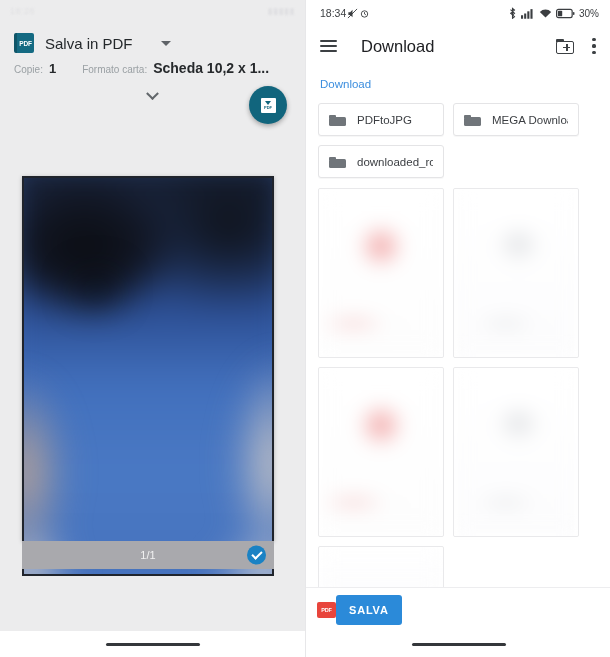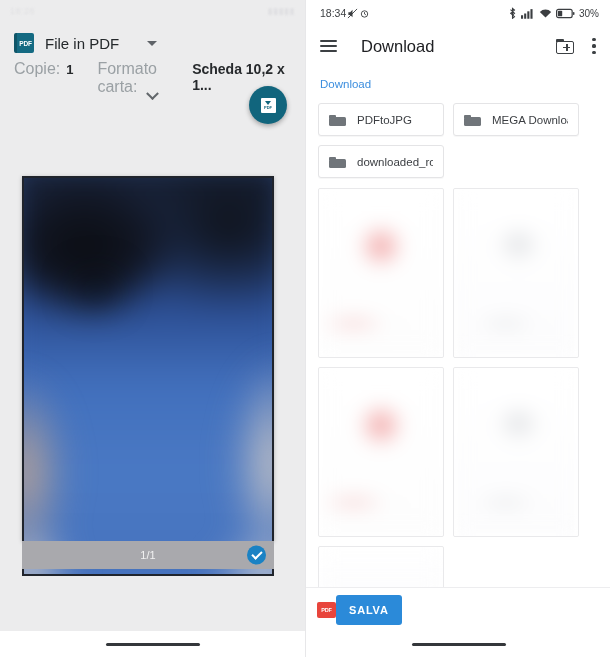--- a/index.html
+++ b/index.html
@@ -51,21 +51,21 @@
   .caret-down {
     margin-left: 28px;
     width: 0; height: 0;
     border-left: 5px solid transparent;
     border-right: 5px solid transparent;
     border-top: 5px solid #5f6368;
   }
   .ph-row2 {
     display: flex; align-items: baseline; height: 24px; gap: 6px;
   }
-  .lbl { font-size: 16px; color: #9aa0a4; }
+  .lbl { font-size: 10px; color: #9aa0a4; }
   .val-small { font-size: 13px; color: #26292c; font-weight: 700; }
   .val-big { font-size: 14px; color: #26292c; font-weight: 700; }
   .ph-row2 .gap { width: 14px; }
   .expand-row {
     height: 24px; display: flex; align-items: center; justify-content: center;
     position: relative;
   }
   .chev {
     width: 9px; height: 9px;
     border-right: 2px solid #62676b;
@@ -285,21 +285,21 @@
     <div class="status-bar-left">
       <div class="sb-faint">18:26</div>
       <div class="sb-faint sb-faint-icons">▮▮▮▮▮</div>
     </div>
 
     <div class="print-header">
       <div class="ph-row1">
         <div class="pdf-badge">
           <span>PDF</span>
         </div>
-        <div class="printer-name">File in PDF</div>
+        <div class="printer-name">Salva in PDF</div>
         <div class="caret-down"></div>
       </div>
       <div class="ph-row2">
         <span class="lbl">Copie:</span>
         <span class="val-small">1</span>
         <span class="gap"></span>
         <span class="lbl">Formato carta:</span>
         <span class="val-big">Scheda 10,2 x 1...</span>
       </div>
       <div class="expand-row">

